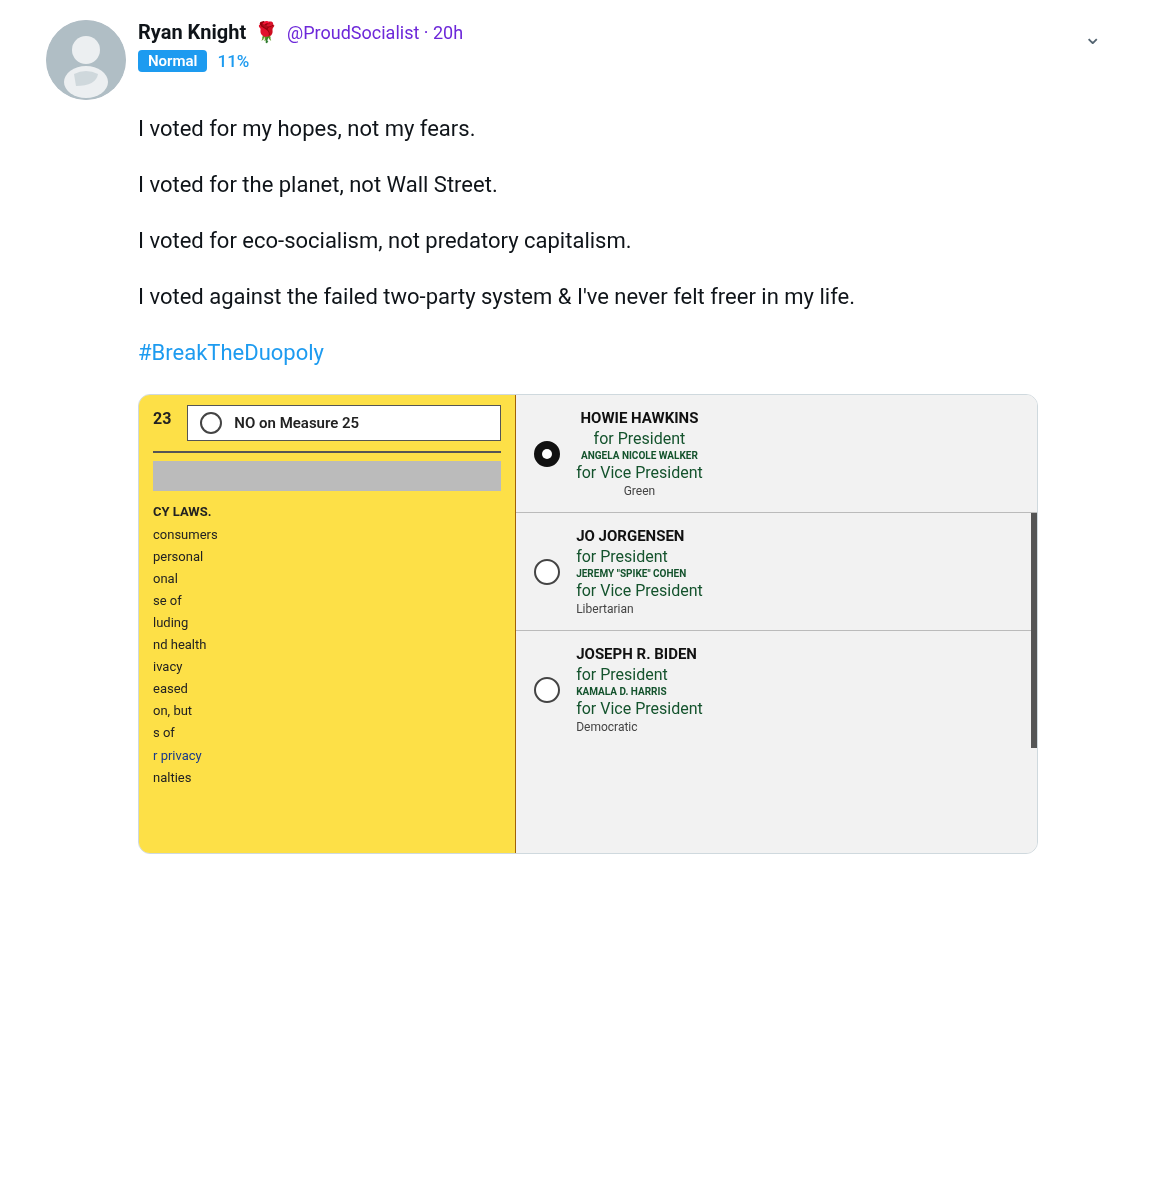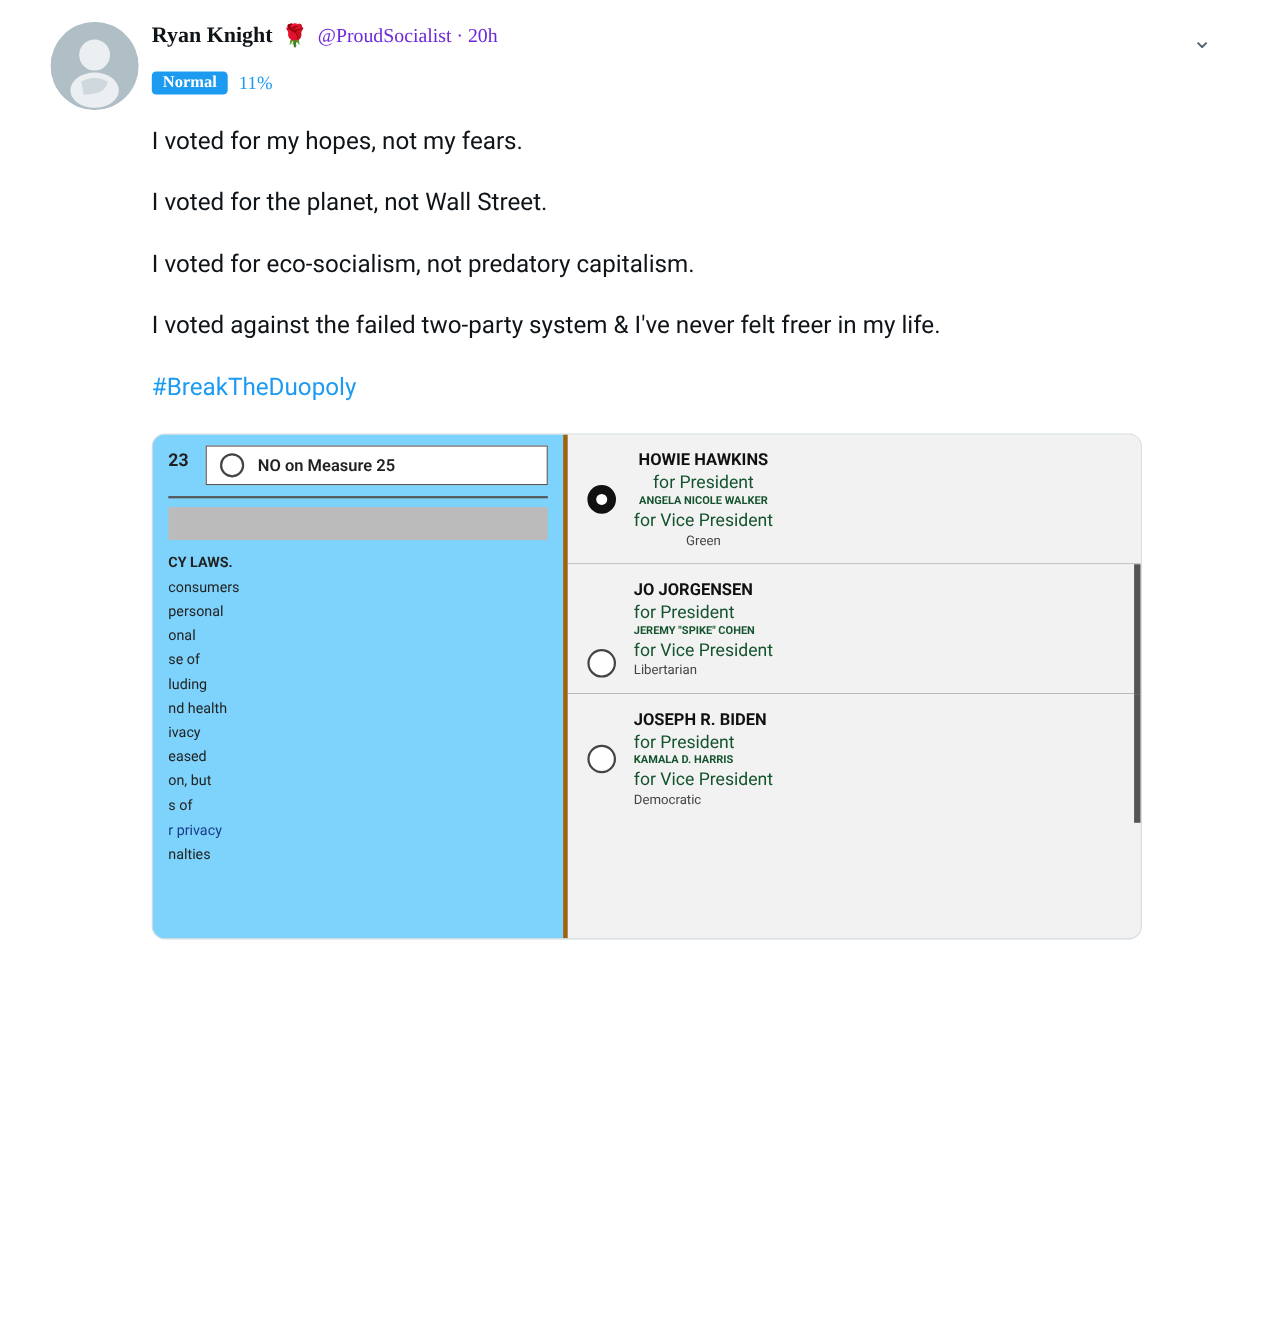--- a/index.html
+++ b/index.html
@@ -37,22 +37,21 @@
       align-items: center;
       justify-content: center;
     }
     .avatar svg {
       width: 80px;
       height: 80px;
     }
     .user-info {
       display: flex;
       flex-direction: column;
-      gap: 20px;
-      font-family: Liberation Serif, serif;
+      gap: 6px;
     }
     .user-name-row {
       display: flex;
       align-items: center;
       gap: 8px;
       flex-wrap: wrap;
     }
     .display-name {
       font-weight: 700;
       font-size: 20px;
@@ -119,22 +118,22 @@
       border-radius: 12px;
       overflow: hidden;
       background: #f0f0f0;
       display: flex;
       width: 100%;
       max-width: 900px;
       min-height: 460px;
     }
     .ballot-left {
       width: 42%;
-      background: #7dd3fc;
-      border-right: 4px solid #a16207;
+      background: #fde047;
+      border-right: 1px solid #a16207;
       padding: 10px 14px;
       font-size: 14px;
       color: #222;
       position: relative;
       overflow: hidden;
     }
     .ballot-left-top {
       display: flex;
       align-items: flex-start;
       gap: 16px;
@@ -340,21 +339,21 @@
               <span class="candidate-president">HOWIE HAWKINS</span>
               <span class="candidate-role">for President</span>
               <span class="candidate-vp">ANGELA NICOLE WALKER</span>
               <span class="candidate-role">for Vice President</span>
               <span class="candidate-party">Green</span>
             </div>
           </div>
         </div>
 
         <div class="candidate-row-with-bar">
-          <div class="candidate-row" style="flex:1;border-bottom:1.5px solid #bbb;align-items:flex-end;">
+          <div class="candidate-row" style="flex:1;border-bottom:1.5px solid #bbb;">
             <div class="candidate-circle"></div>
             <div class="candidate-info">
               <span class="candidate-president">JO JORGENSEN</span>
               <span class="candidate-role">for President</span>
               <span class="candidate-vp">JEREMY "SPIKE" COHEN</span>
               <span class="candidate-role">for Vice President</span>
               <span class="candidate-party">Libertarian</span>
             </div>
           </div>
           <div class="right-accent-bar"></div>

